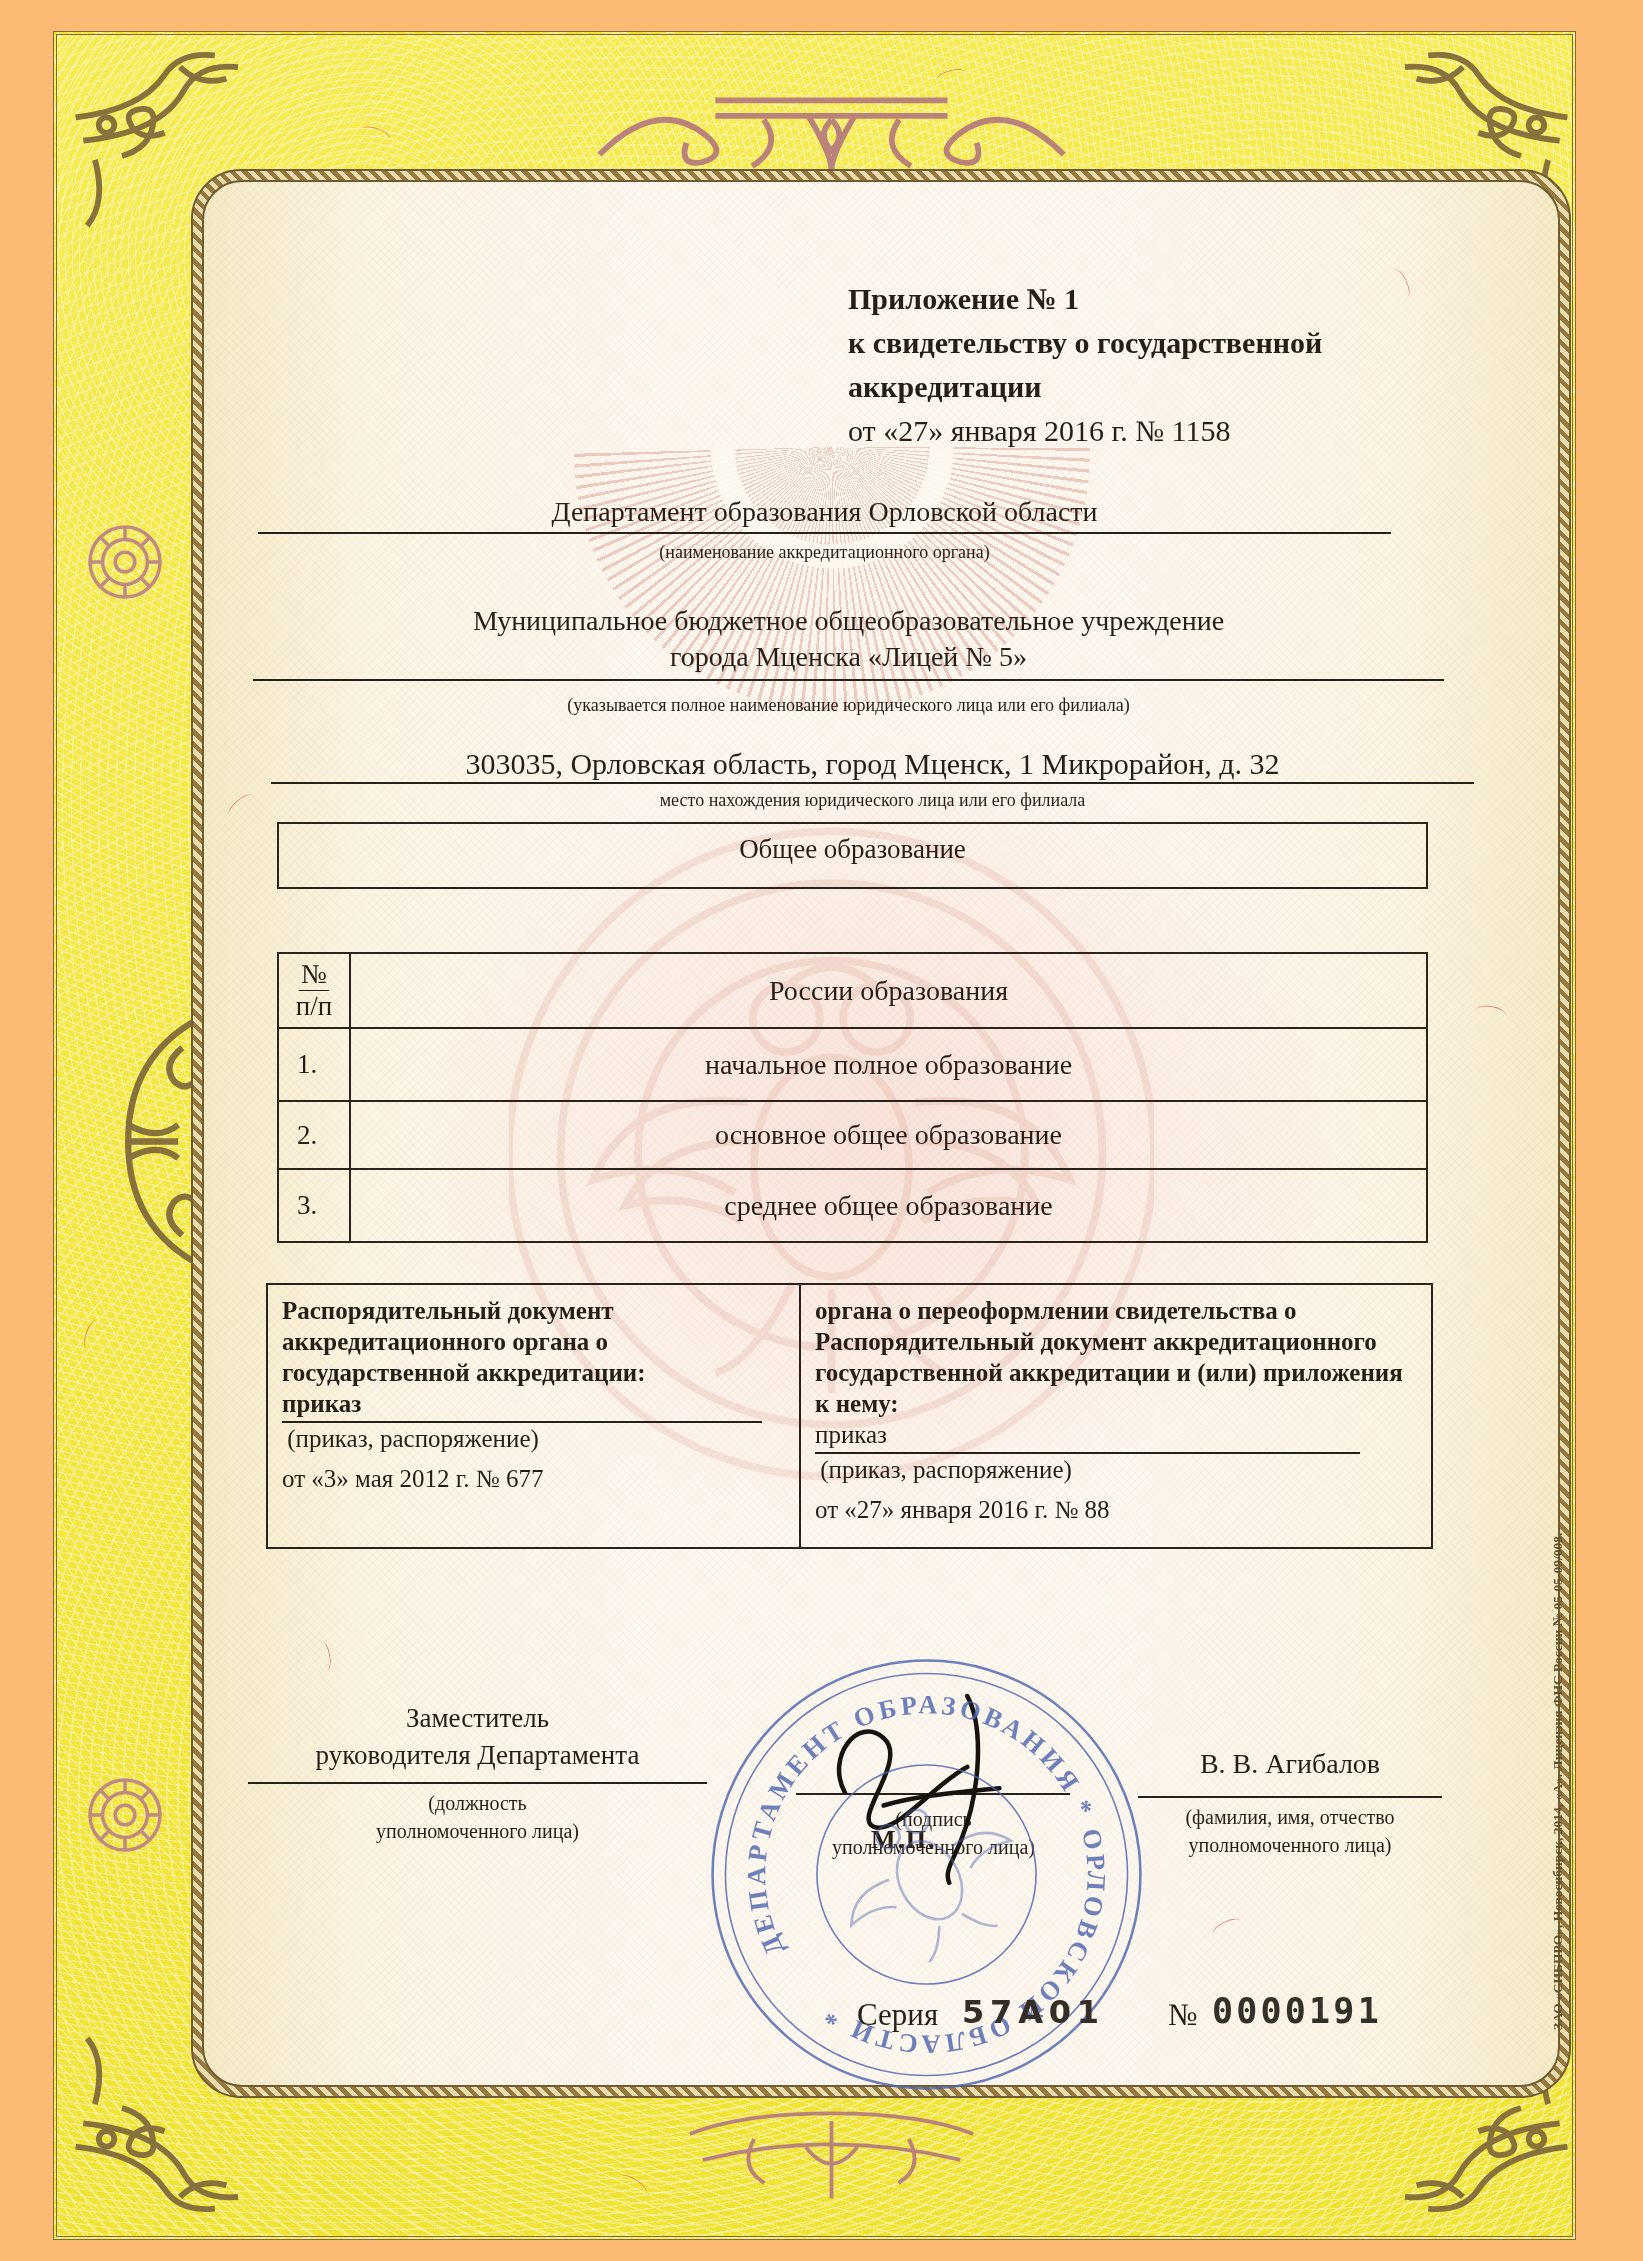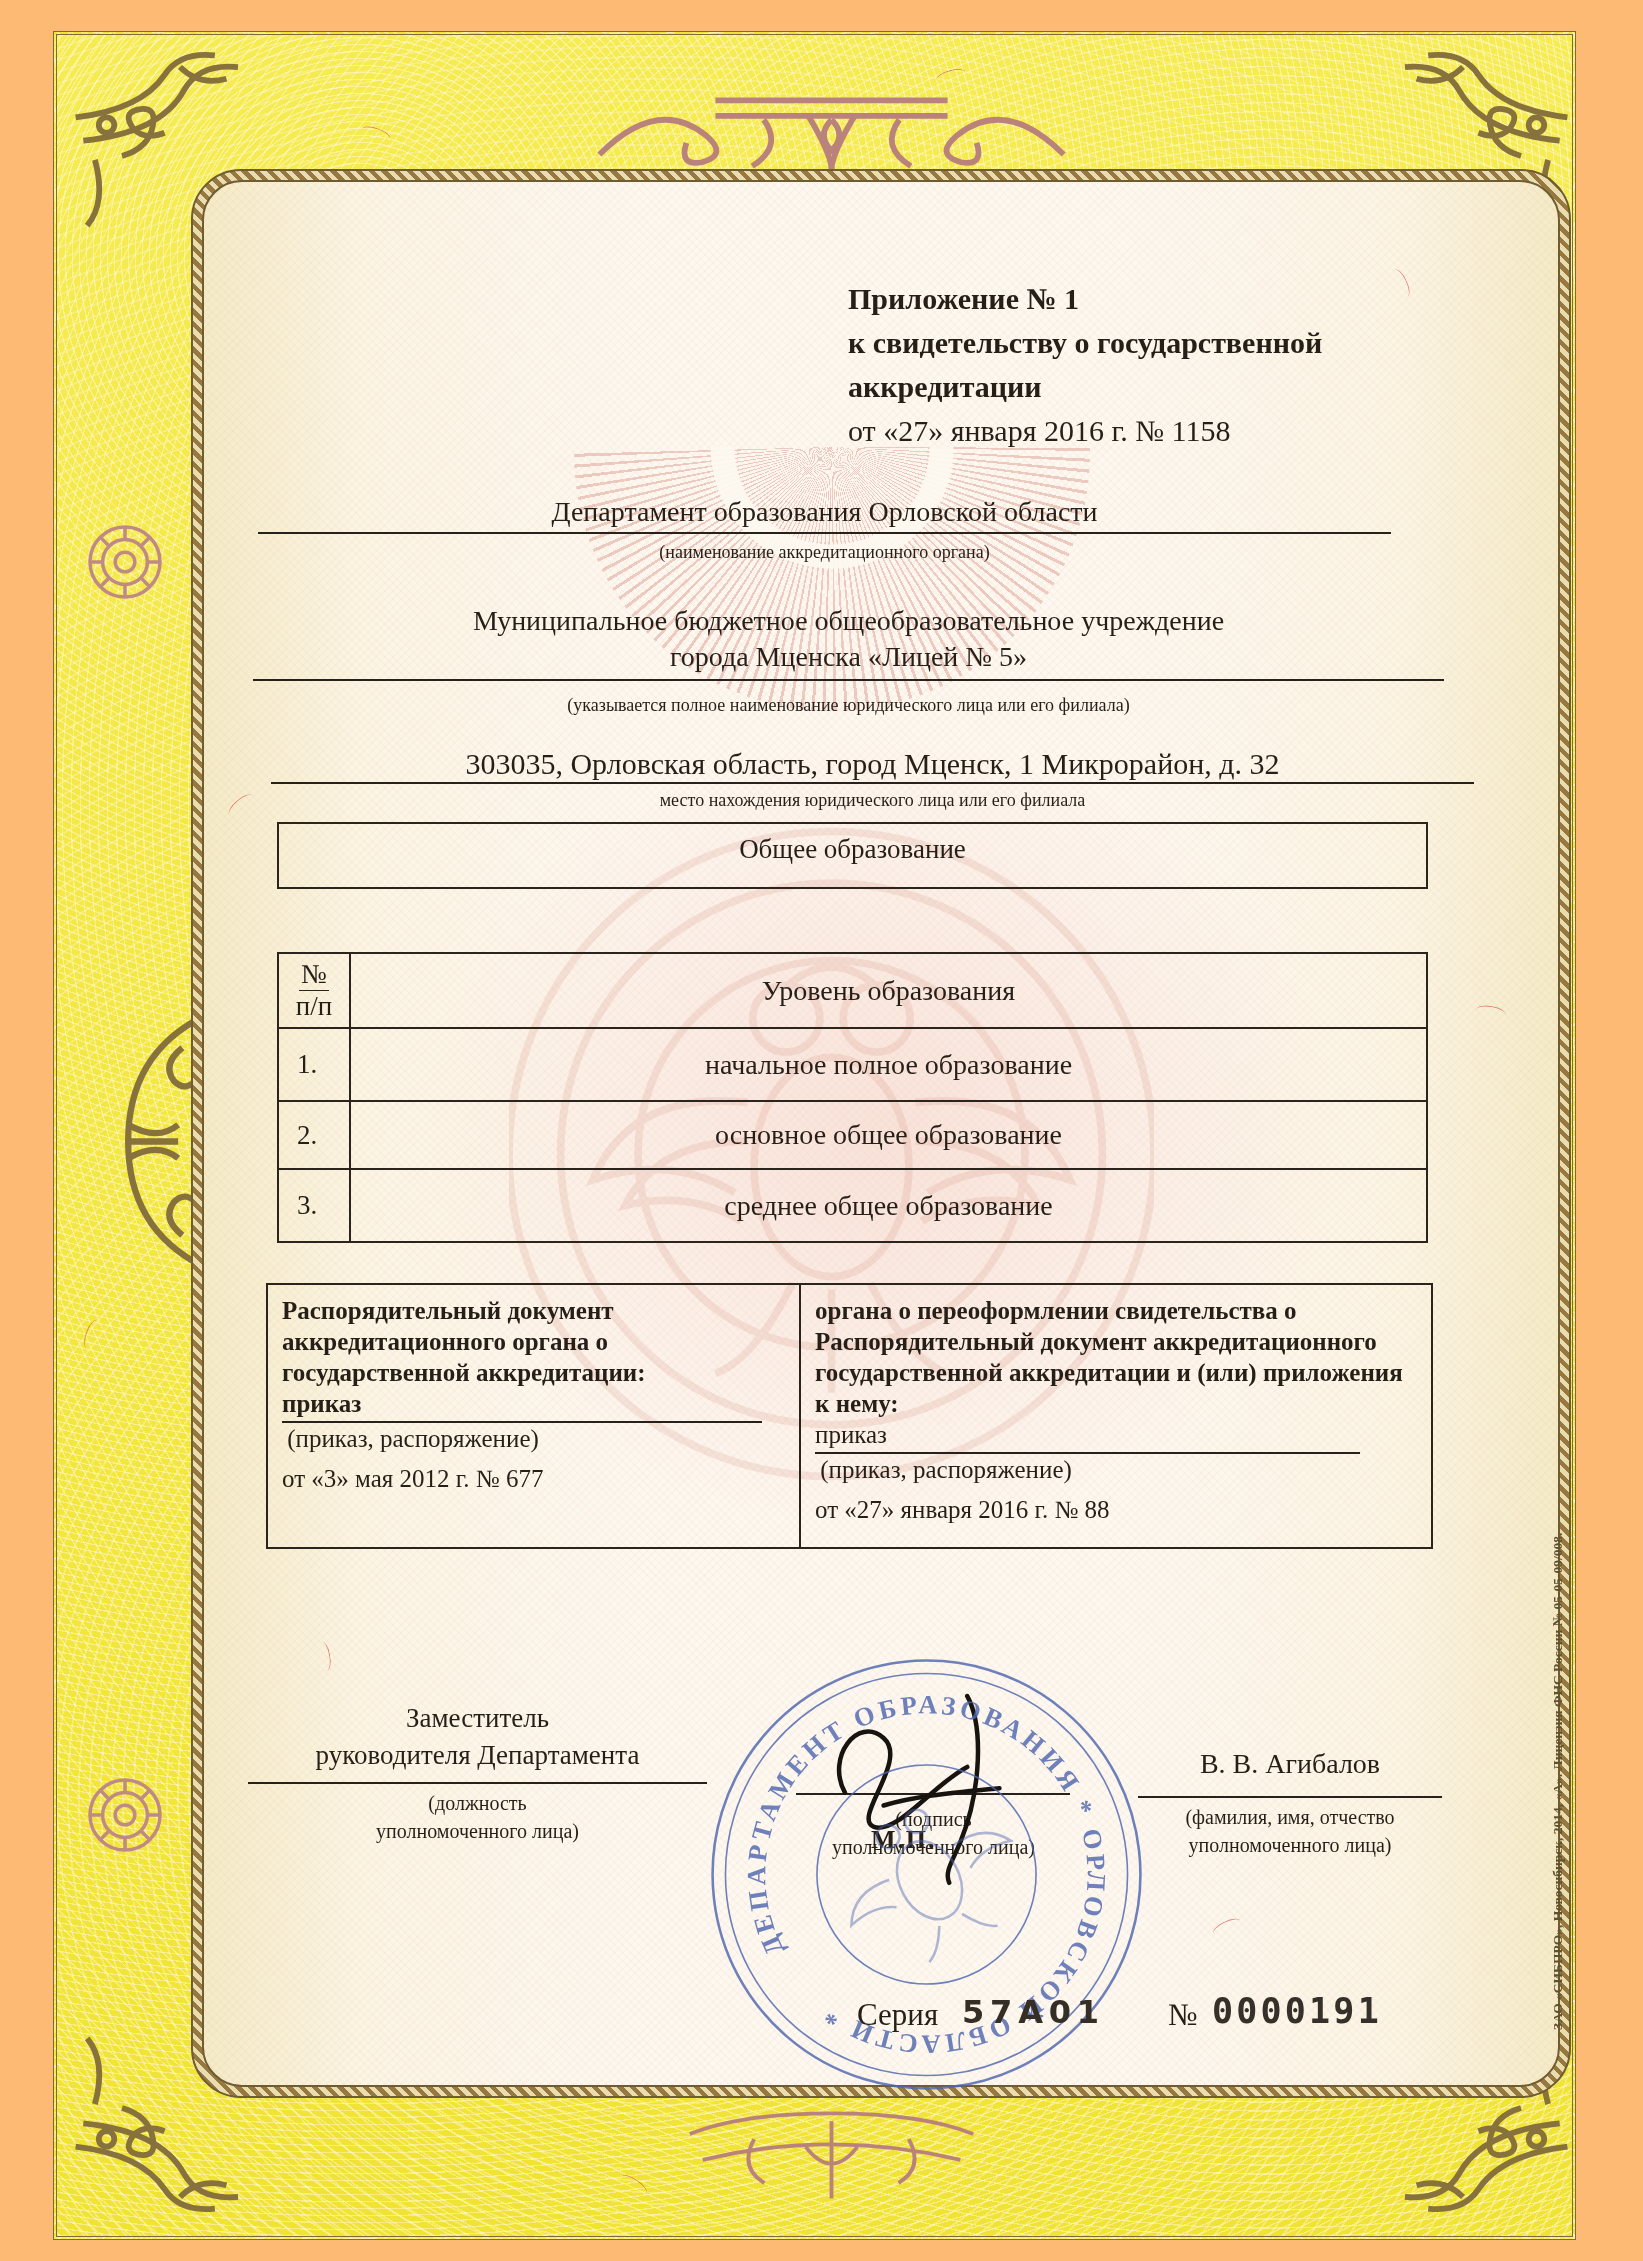--- a/index.html
+++ b/index.html
@@ -251,21 +251,21 @@
     <div class="cap" style="margin-top:2.6px">место нахождения юридического лица или его филиала</div>
   </div>
 
   <div class="abs tbl-title ctr">Общее образование</div>
   <div class="abs tbl">
     <div class="trow th">
       <div class="tc1">
         <span class="numhdr">№</span>
         <span>п/п</span>
       </div>
-      <div class="tc2">Уровень образования</div>
+      <div class="tc2">России образования</div>
     </div>
     <div class="trow tr1">
       <div class="tc1">
           <span class="n">1.</span>
         </div>
       <div class="tc2">начальное полное образование</div>
     </div>
     <div class="trow tr2">
       <div class="tc1">
           <span class="n">2.</span>

